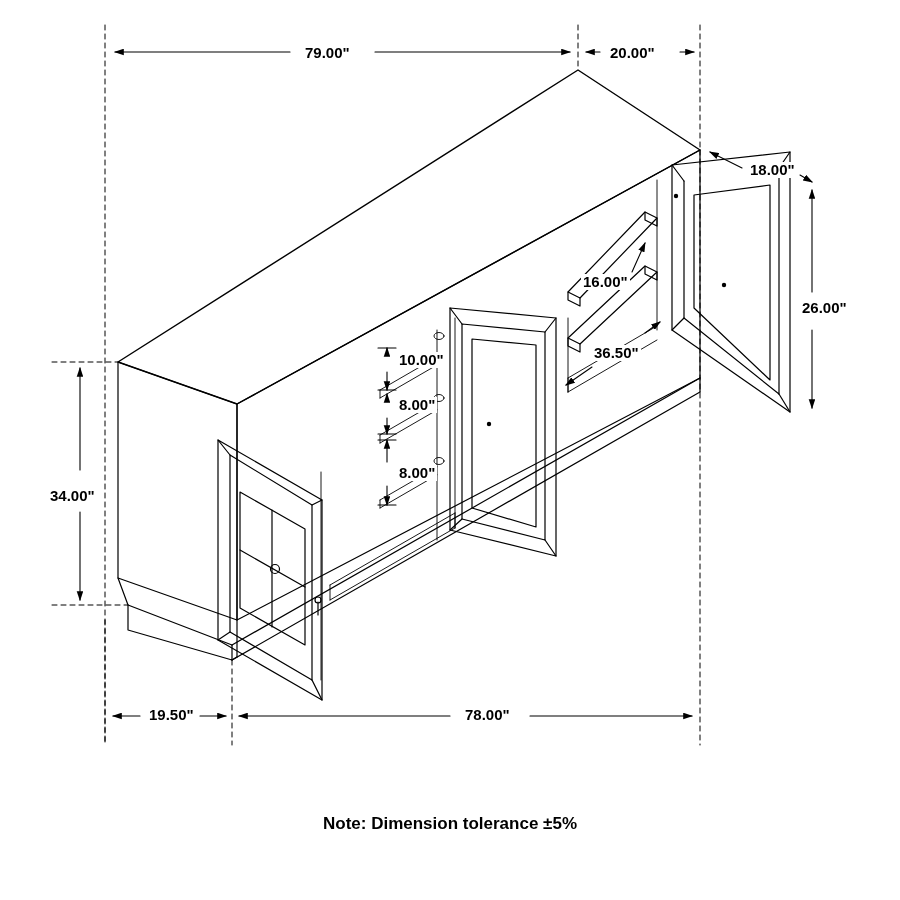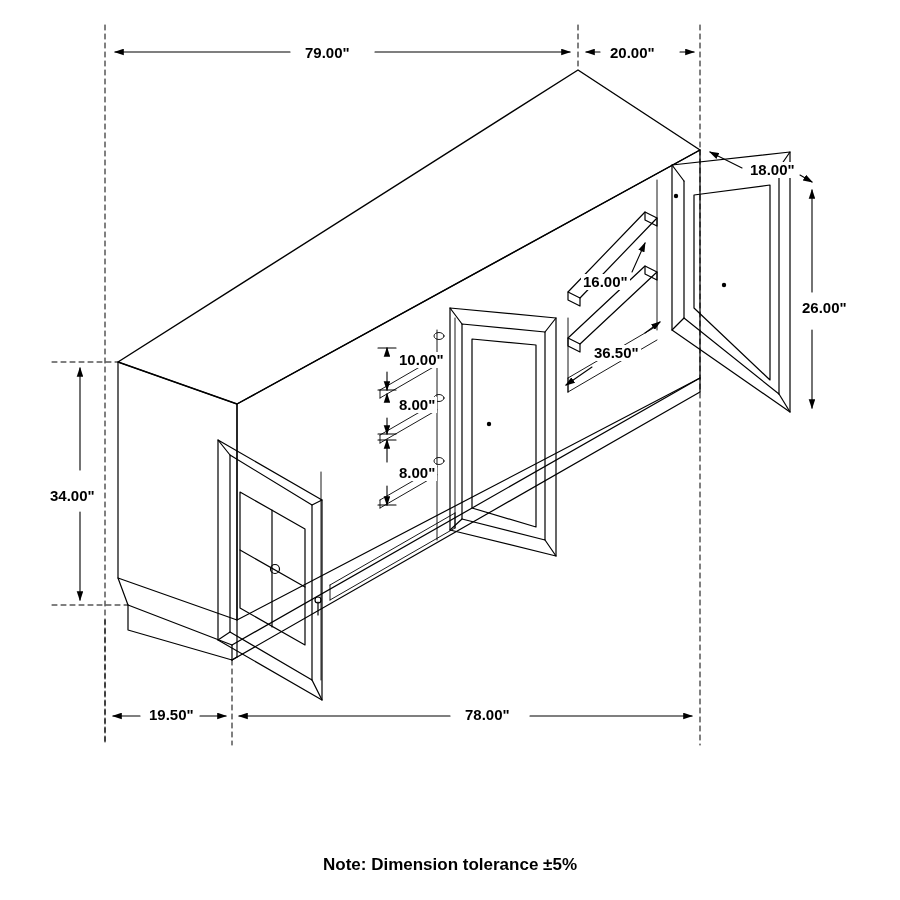--- a/index.html
+++ b/index.html
@@ -35,21 +35,21 @@
     font-weight: bold;
     color: #000000;
     white-space: nowrap;
     background: #ffffff;
     padding: 0 2px;
     line-height: 16px;
   }
   .note {
     position: absolute;
     left: 0;
-    top: 855px;
+    top: 814px;
     width: 900px;
     text-align: center;
     font-family: "Liberation Sans", sans-serif;
     font-size: 17px;
     font-weight: bold;
     color: #000000;
   }
 </style>
 </head>
 <body>

